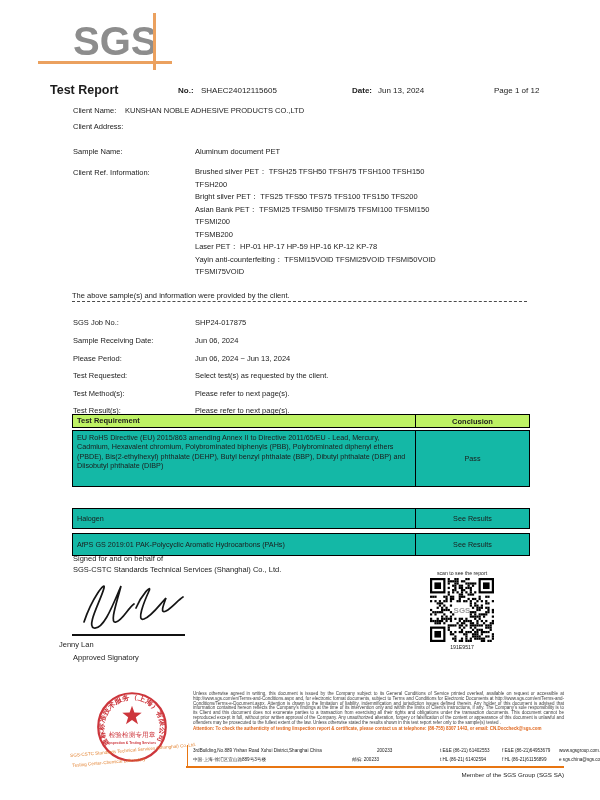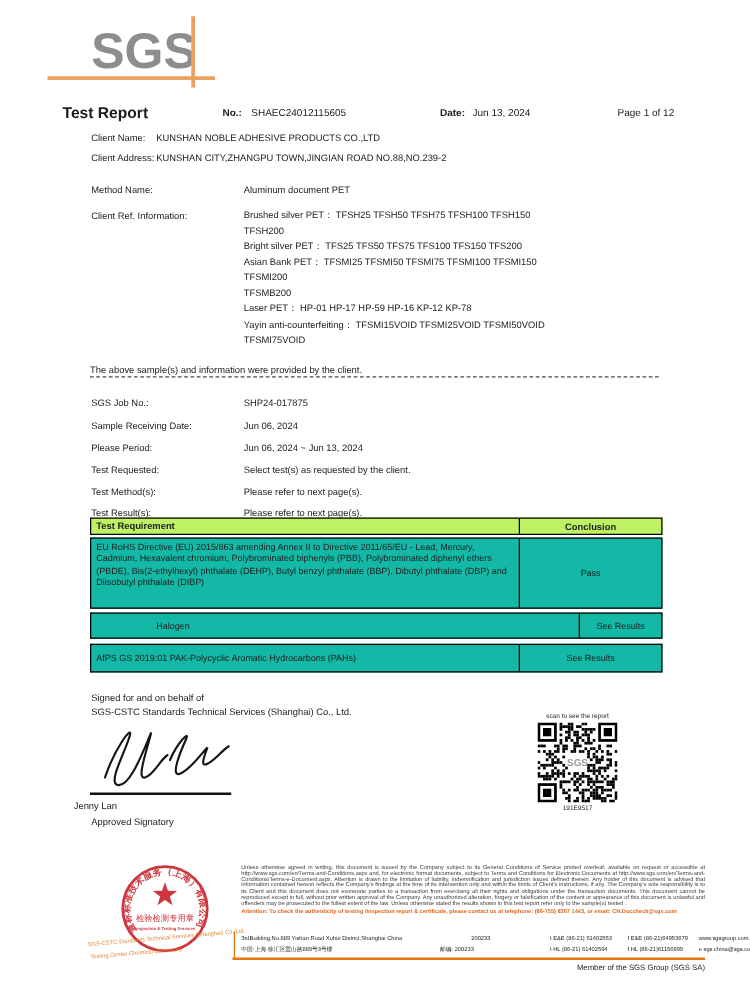--- a/index.html
+++ b/index.html
@@ -18,21 +18,21 @@
   .title { font-size:12.5px; font-weight:bold; }
   .ref-lines div { font-size:7.5px; line-height:12.55px; white-space:nowrap; }
   .dashed { border-top:1.5px dashed #4a4a4a; height:0; }
   
   .rt { width:458px; font-size:7.2px; }
   .rt .row { display:flex; border:1px solid #000; background:#14b8a6; }
   .rt .head { background:#bef264; height:14px; font-weight:bold; font-size:7.5px; }
   .rt .c1 { width:342px; padding:2px 5px 2px 4px; line-height:9.4px; }
   .rt .head .c1 { line-height:12px; padding:0 0 0 4px; }
   .rt .c2 { flex:1; border-left:1px solid #000; display:flex; align-items:center; justify-content:center; text-align:center; }
-  .rt .g2 { margin-top:2px; } .rt .g3 { margin-top:3px;padding-left:48px; } .rt .g4 { margin-top:4px; }
+  .rt .g2 { margin-top:2px; } .rt .g3 { margin-top:21px; } .rt .g4 { margin-top:4px; }
   .rt .mid { display:flex; align-items:center; }
   .sig-line { background:#111111; }
   .qr-cap { font-size:5.2px; line-height:6px; text-align:center; color:#222; white-space:nowrap; }
   .ovl { font-size:4.6px; line-height:5.4px; color:#e07820; transform:rotate(-5deg); transform-origin:left top; white-space:nowrap; opacity:.9; }
   .fineprint { width:371px; font-size:4.5px; line-height:1.07; text-align:justify; color:#3d3d3d; }
   .attn { color:#e0661c; font-weight:600; margin-top:1px; }
   .addr { font-size:4.6px; line-height:5.5px; color:#222; white-space:nowrap; }
   .member { font-size:6.2px; color:#222; text-align:right; white-space:nowrap; }
 </style>
 </head>
@@ -47,23 +47,22 @@
   <div class="abs title" style="left:50px; top:83px;">Test Report</div>
   <div class="abs t8 b" style="left:178px; top:86px;">No.:</div>
   <div class="abs t8" style="left:201px; top:86px;">SHAEC24012115605</div>
   <div class="abs t8 b" style="left:352px; top:86px;">Date:</div>
   <div class="abs t8" style="left:378px; top:86px;">Jun 13, 2024</div>
   <div class="abs t8" style="left:494px; top:86px;">Page 1 of 12</div>
 
   <div class="abs t75" style="left:73px; top:106px;">Client Name:</div>
   <div class="abs t75" style="left:125px; top:106px;">KUNSHAN NOBLE ADHESIVE PRODUCTS CO.,LTD</div>
   <div class="abs t75" style="left:73px; top:122px;">Client Address:</div>
-  <div class="abs t75" style="left:125px; top:122px;">KUNSHAN CITY,ZHANGPU TOWN,JINGIAN ROAD NO.88,NO.239-2</div>
-
-  <div class="abs t75" style="left:73px; top:147px;">Method Name:</div>
+
+  <div class="abs t75" style="left:73px; top:147px;">Sample Name:</div>
   <div class="abs t75" style="left:195px; top:147px;">Aluminum document PET</div>
   <div class="abs t75" style="left:73px; top:168px;">Client Ref. Information:</div>
   <div class="abs ref-lines" style="left:195px; top:166px; width:330px;">
     <div>Brushed silver PET： TFSH25 TFSH50 TFSH75 TFSH100 TFSH150</div>
     <div>TFSH200</div>
     <div>Bright silver PET： TFS25 TFS50 TFS75 TFS100 TFS150 TFS200</div>
     <div>Asian Bank PET： TFSMI25 TFSMI50 TFSMI75 TFSMI100 TFSMI150</div>
     <div>TFSMI200</div>
     <div>TFSMB200</div>
     <div>Laser PET： HP-01 HP-17 HP-59 HP-16 KP-12 KP-78</div>

